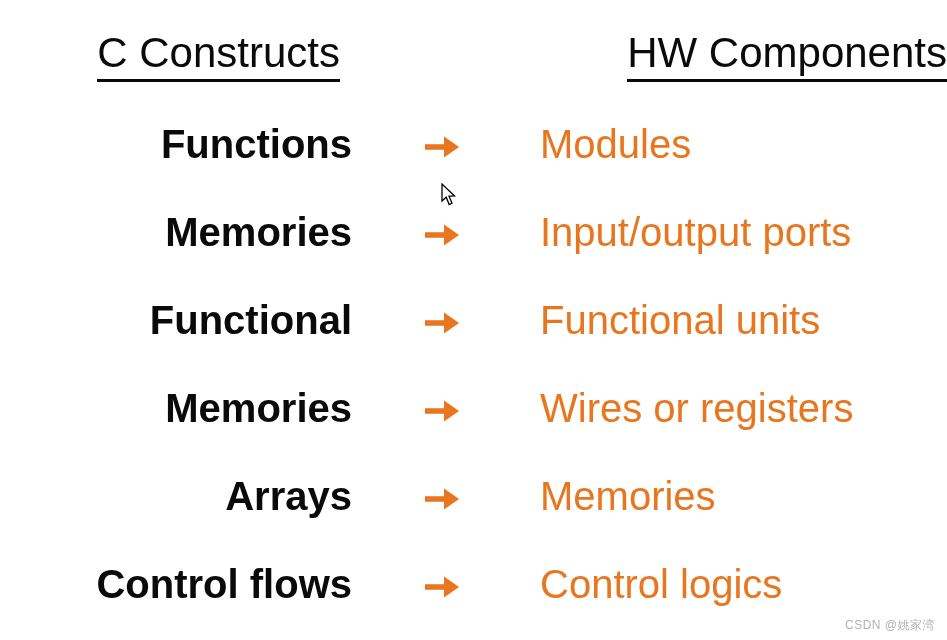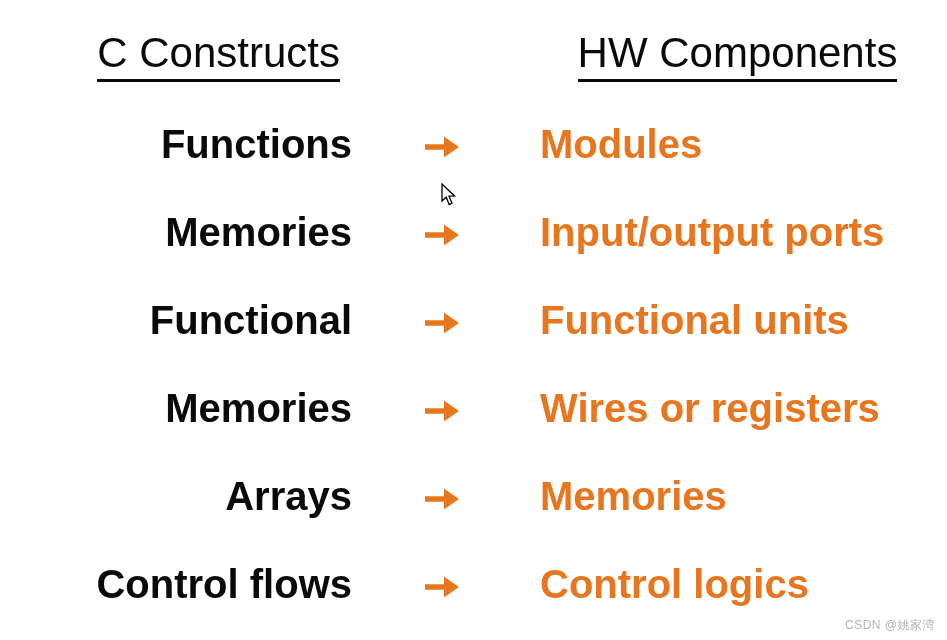--- a/index.html
+++ b/index.html
@@ -13,21 +13,21 @@
   }
   .grid-row {
     display: grid;
     grid-template-columns: 340px 180px 1fr;
     align-items: center;
   }
   .header-row {
     padding-top: 30px;
   }
   .header-cell-left { text-align: right; }
-  .header-cell-right { text-align: center; padding-left: 8px; }
+  .header-cell-right { text-align: right; padding-left: 8px; }
   .header-text {
     display: inline-block;
     font-size: 42px;
     font-weight: 400;
     color: #0a0a0a;
     border-bottom: 3px solid #0a0a0a;
     padding-bottom: 3px;
     line-height: 1.1;
     white-space: nowrap;
   }
@@ -44,21 +44,21 @@
     text-align: center;
     line-height: 0;
     transform: translateY(3px);
   }
   .arrow-cell svg { display: inline-block; }
   .arrow-shape { fill: #E8761F; }
   .hw-component {
     text-align: left;
     padding-left: 8px;
     font-size: 40px;
-    font-weight: 700;
+    font-weight: 400;
     color: #E8761F;
     white-space: nowrap;
   }
   .cursor {
     position: absolute;
     left: 441px;
     top: 183px;
     width: 16px;
     height: 24px;
     pointer-events: none;

